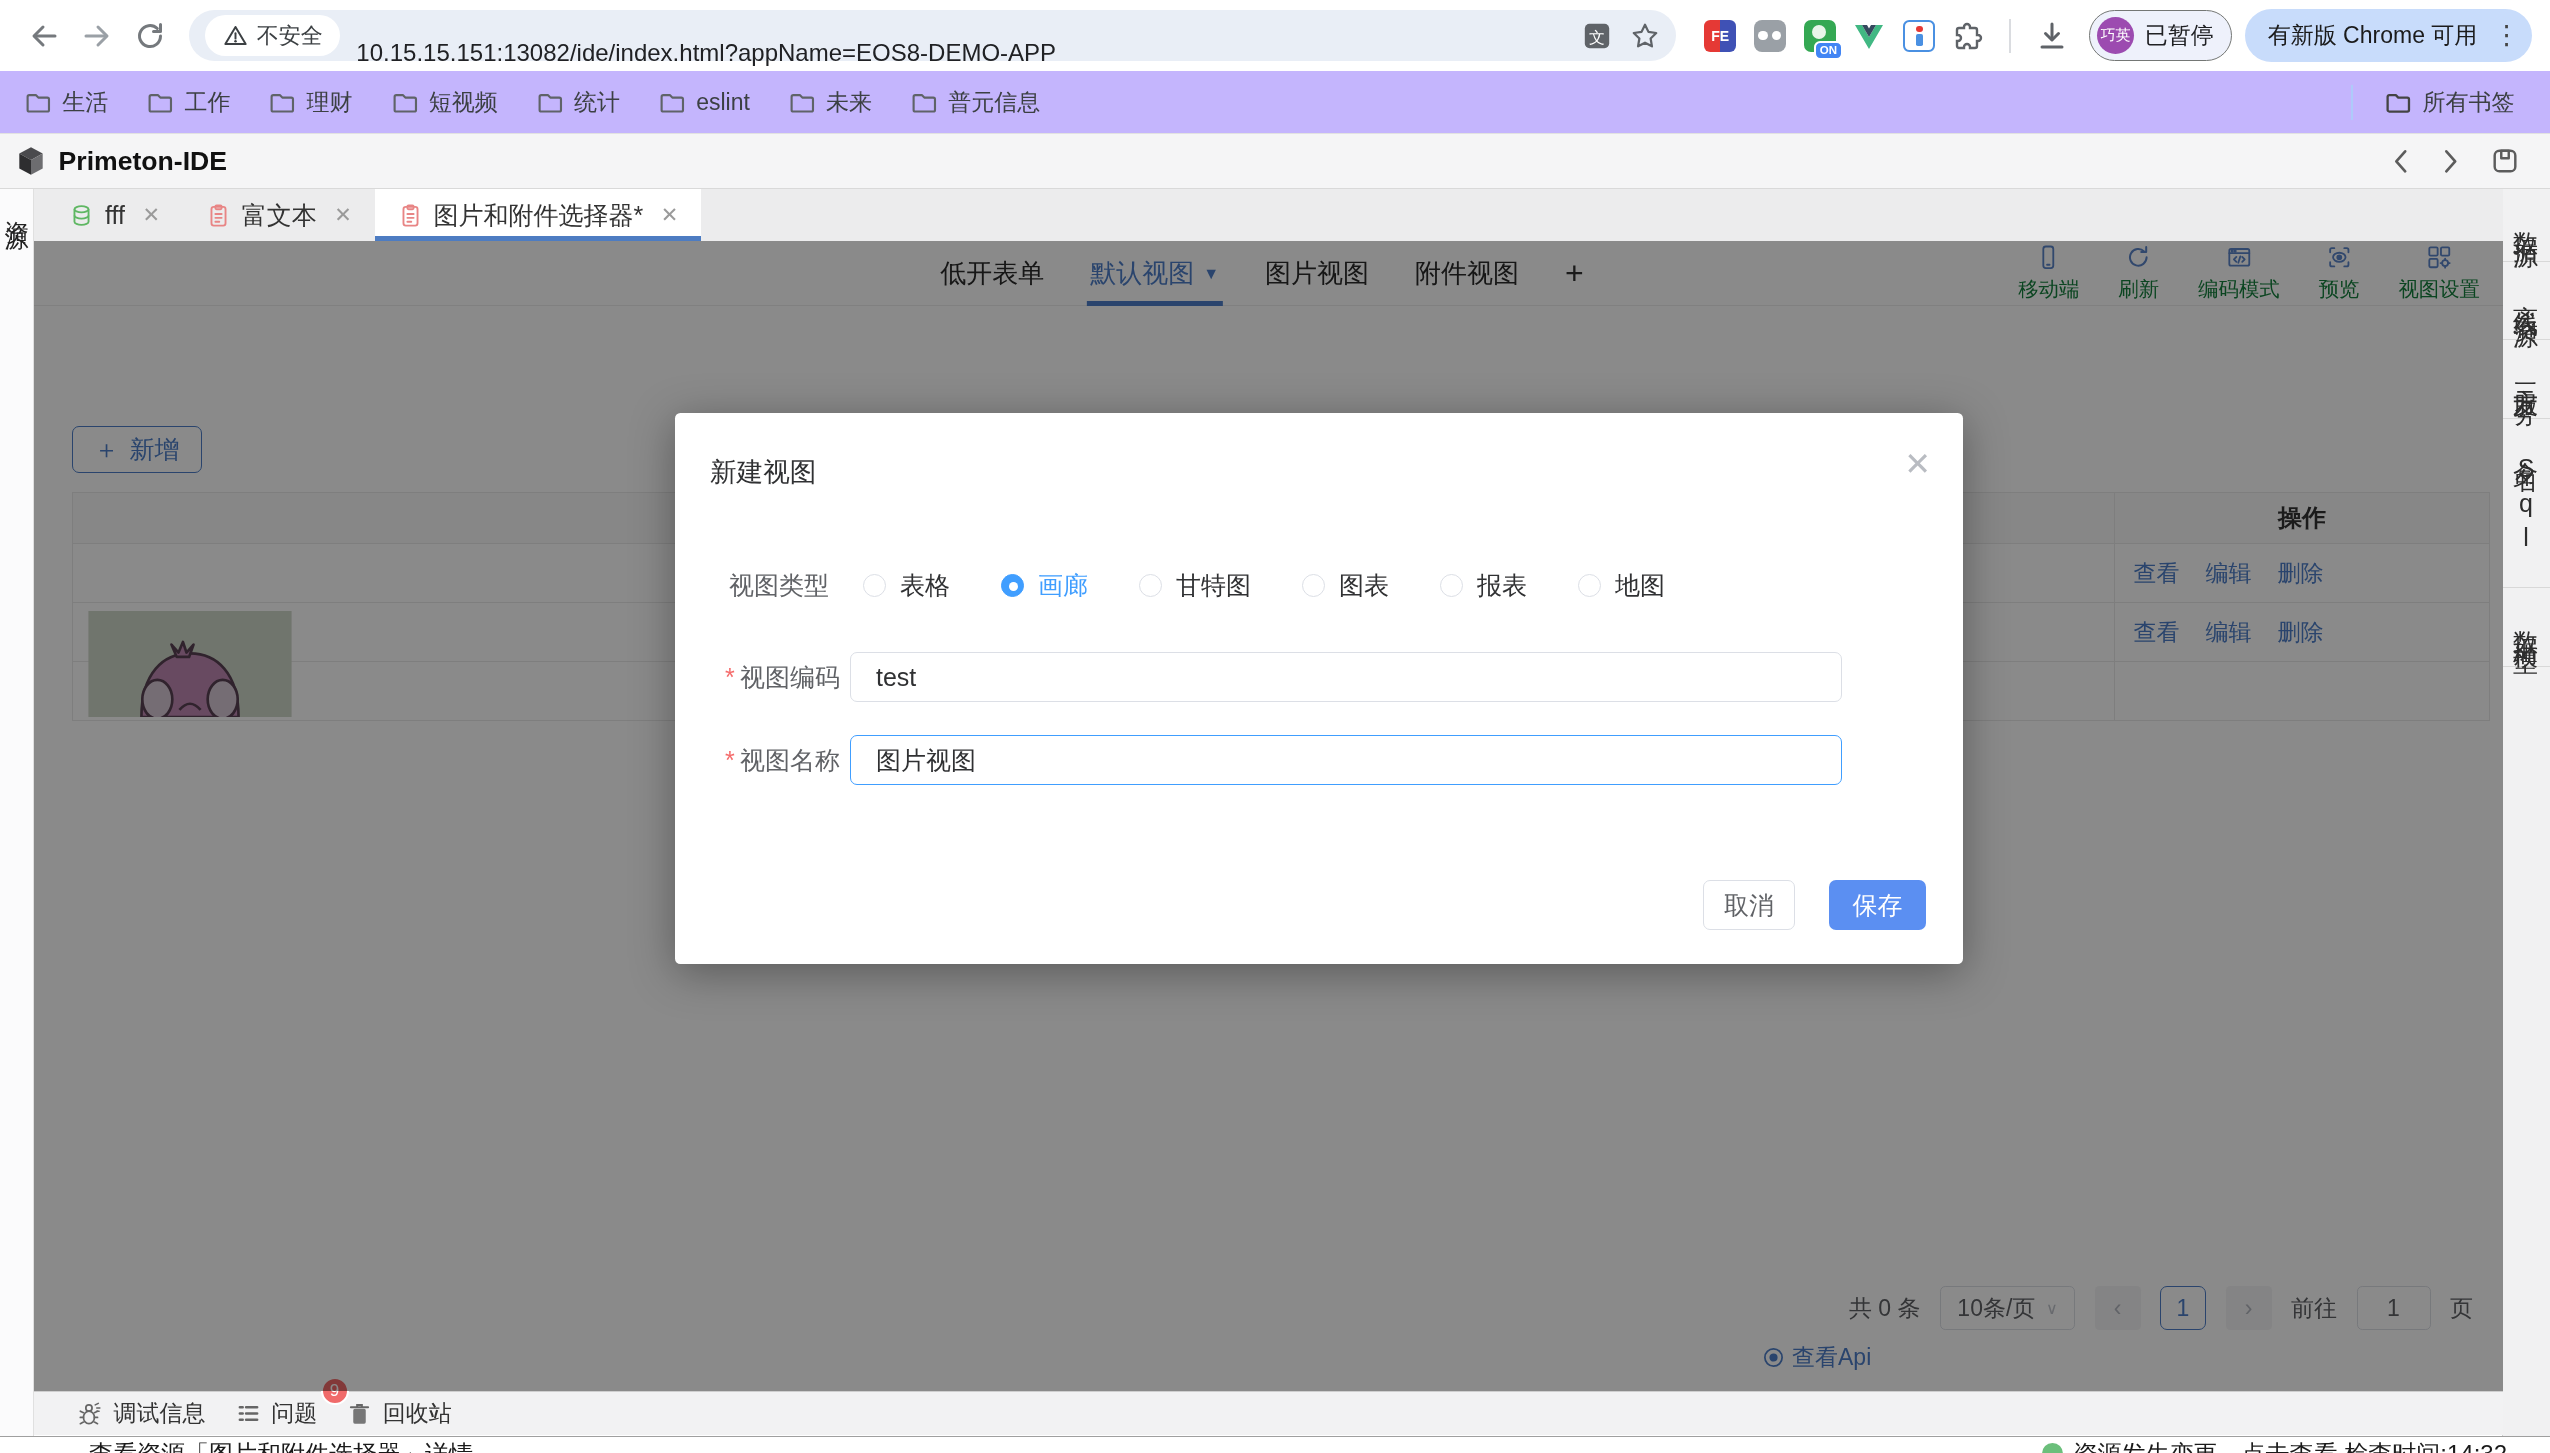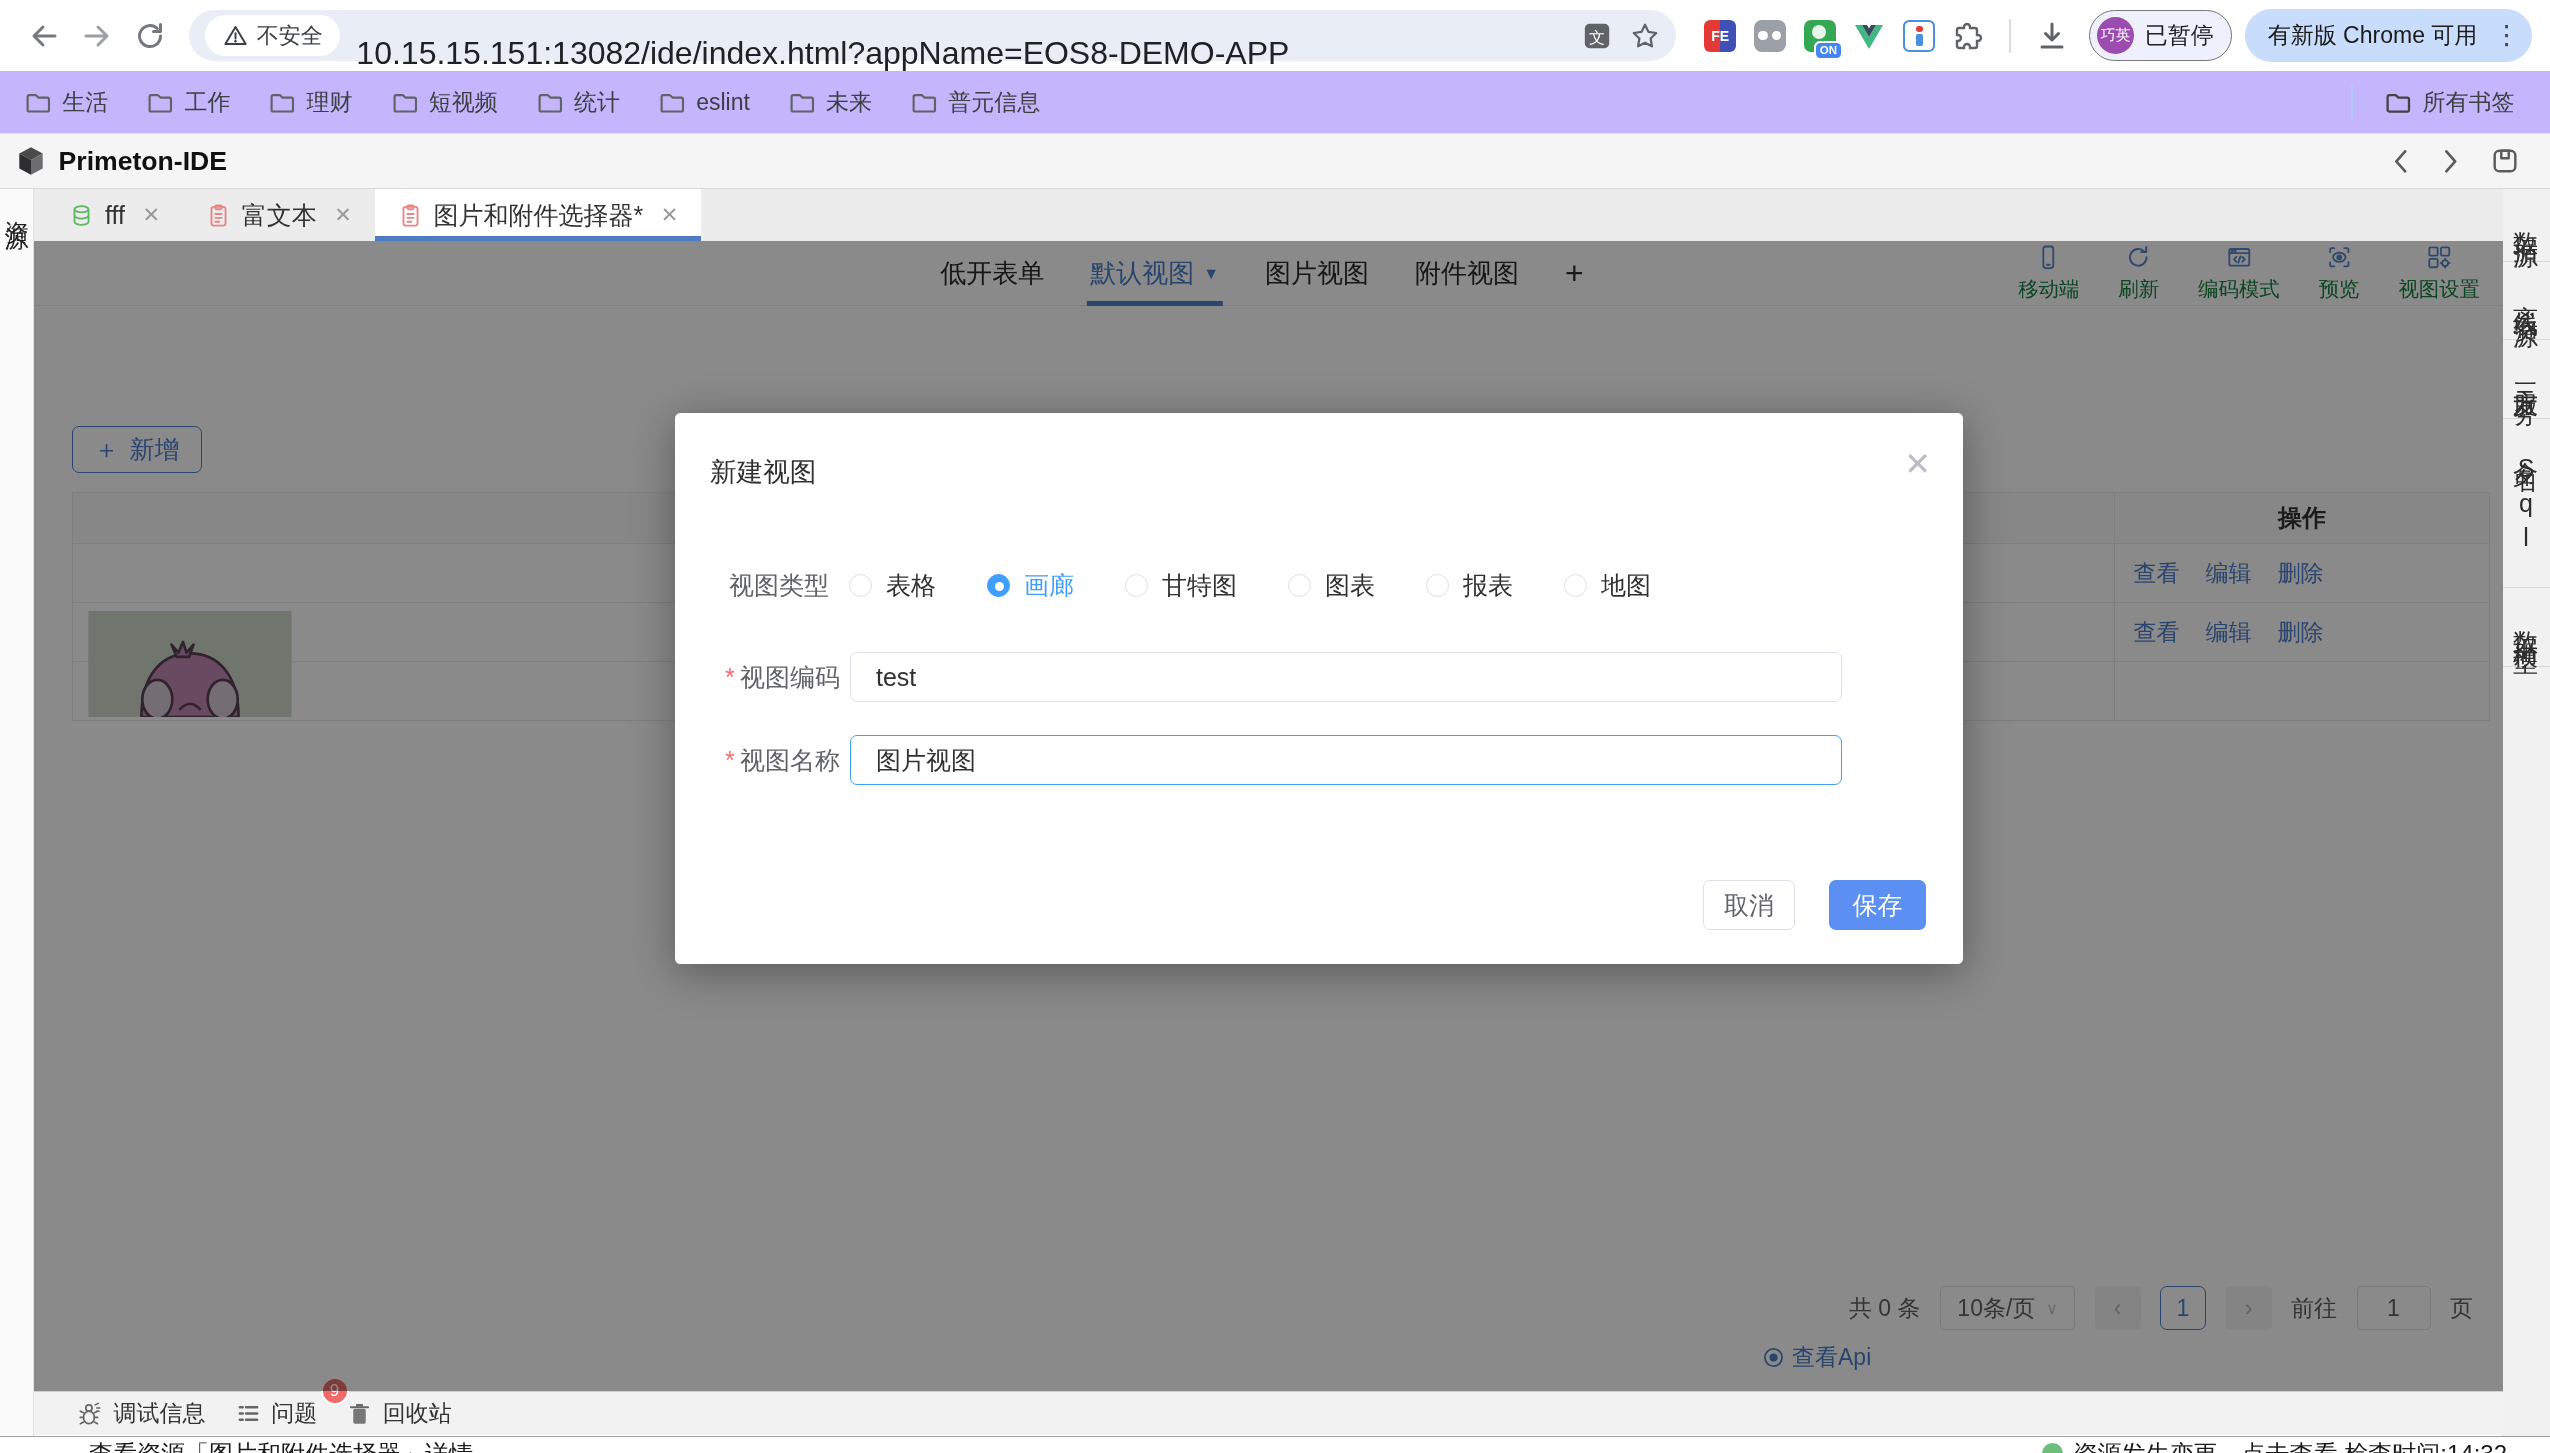--- a/index.html
+++ b/index.html
@@ -9,21 +9,21 @@
 
   
   .chrome-top { position:absolute; left:0; top:0; width:2550px; height:71px; background:#fff;
     display:flex; align-items:center; padding:0 17.7px; }
   .nav-ic { width:39px; height:39px; display:flex; align-items:center; justify-content:center; margin:0 7px; color:#75797d; }
   .nav-ic.fwd { color:#9aa0a6; }
   .omnibox { flex:1; height:51px; background:#e9eef6; border-radius:26px; margin:0 19.5px 0 12.4px;
     display:flex; align-items:center; padding:0 16px; }
   .sec-chip { height:41px; background:#fff; border-radius:20.4px; display:flex; align-items:center;
     gap:8.9px; padding:0 17.7px; color:#3c4043; font-size:22px; }
-  .url-text { font-size:32px; color:#202124; margin-left:16px; flex:1; white-space:nowrap; overflow:hidden;margin-top:35px; }
+  .url-text { font-size:24px; color:#202124; margin-left:16px; flex:1; white-space:nowrap; overflow:hidden;margin-top:35px; }
   .omni-right { display:flex; align-items:center; gap:17.7px; color:#5f6368; }
   .ext-row { display:flex; align-items:center; gap:17.7px; margin:0 8.9px; }
   .ext-fe { width:32px; height:32px; border-radius:6.2px; background:linear-gradient(90deg,#e53935 50%,#3f51b5 50%);
     color:#fff; font-size:14px; font-weight:bold; display:flex; align-items:center; justify-content:center; }
   .ext-dots { width:32px; height:32px; border-radius:8px; background:#9aa0a6; display:flex; align-items:center; justify-content:center; gap:3.5px; }
   .ext-dots i { width:9.7px; height:9.7px; border-radius:50%; background:#fff; }
   .ext-on { width:32px; height:32px; border-radius:7px; background:#34a853; position:relative; }
   .ext-on::before { content:''; position:absolute; left:8.9px; top:5.3px; width:14px; height:14px; border-radius:50%; background:#e8f5e9; }
   .on-badge { position:absolute; right:-7px; bottom:-8.9px; background:#4285f4; color:#fff; font-size:11.5px; font-weight:bold;
     border:2.7px solid #fff; border-radius:6.2px; padding:0.9px 3.5px; line-height:13.3px; }
@@ -114,21 +114,21 @@
     color:#4e7fc9; font-size:23px; cursor:pointer; }
 
   .mask { position:absolute; left:34px; top:241px; width:2469px; height:1150px; background:rgba(0,0,0,0.46); z-index:10; }
 
   
   .modal { position:absolute; left:675px; top:413px; width:1288px; height:551px; background:#fff; border-radius:5.3px;
     box-shadow:0 8.9px 44px rgba(0,0,0,0.35); z-index:20; }
   .m-title { position:absolute; left:35px; top:41px; font-size:26.6px; color:#303133; font-weight:500; }
   .m-close { position:absolute; right:32px; top:35px; font-size:32px; color:#b9bcc2; cursor:pointer; line-height:1; }
   .m-radio-row { position:absolute; left:54px; top:156px; display:flex; align-items:center; }
-  .m-radio-row .flabel { font-size:25px; color:#606266; margin-right:20px; }
+  .m-radio-row .flabel { font-size:25px; color:#606266; margin-right:34px; }
   .r-opt { display:flex; align-items:center; margin-right:51px; cursor:pointer; }
   .radio { width:23px; height:23px; border:1.8px solid #dcdfe6; border-radius:50%; background:#fff; position:relative; }
   .radio.sel { background:#409eff; border-color:#409eff; }
   .radio.sel::after { content:''; position:absolute; left:7px; top:7px; width:8.9px; height:8.9px; border-radius:50%; background:#fff; }
   .r-opt .rlbl { font-size:25px; color:#303133; margin-left:14px; }
   .r-opt.sel .rlbl { color:#409eff; }
   .m-form-row { position:absolute; left:0; width:100%; height:50px; }
   .m-form-row .flab { position:absolute; left:0; width:165px; text-align:right; line-height:50px; font-size:25px; color:#606266; }
   .m-form-row .req { color:#f56c6c; margin-right:5.3px; }
   .m-input { position:absolute; left:175px; top:0; width:992px; height:50px; border:1.8px solid #dcdfe6; border-radius:7px;

